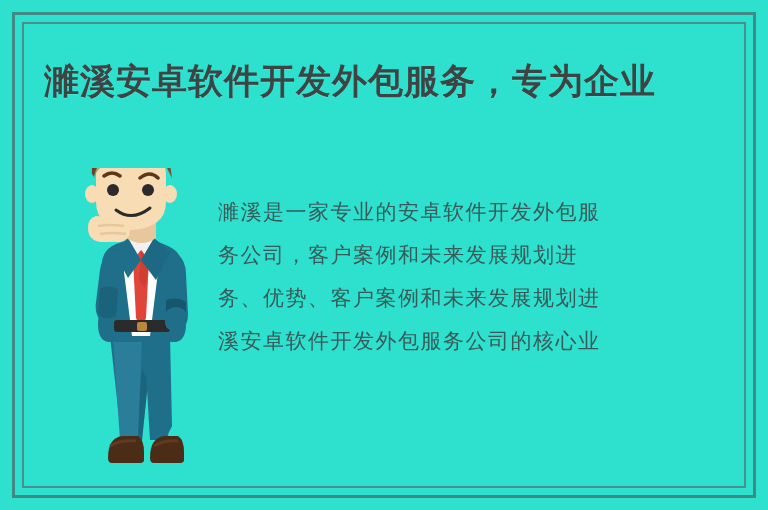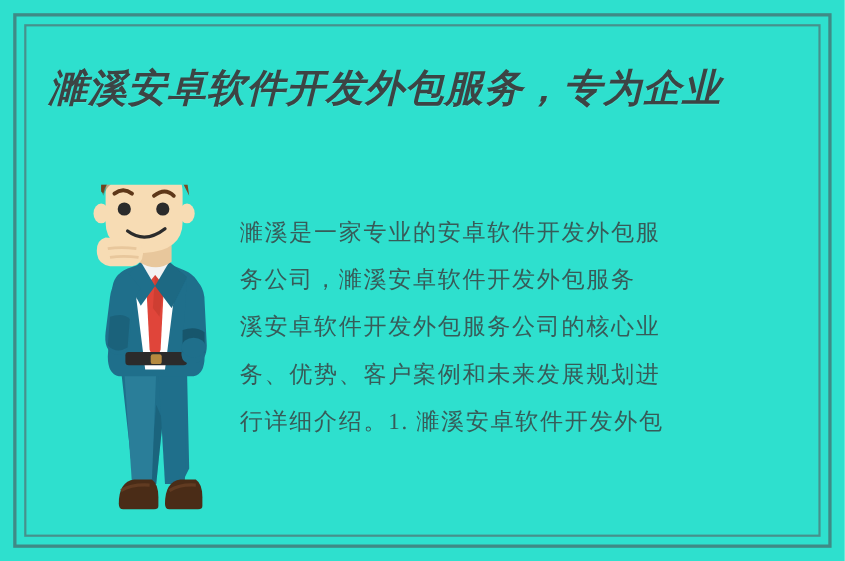--- a/index.html
+++ b/index.html
@@ -47,21 +47,20 @@
   
   .title-block {
     position: absolute;
     left: 44px;
     top: 56px;
     width: 690px;
   }
   .title-line {
     font-family: "DejaVu Serif", serif;
     font-weight: bold;
-    font-style: italic;
     font-size: 35px;
     line-height: 49px;
     letter-spacing: 1px;
     color: #3c4444;
     white-space: nowrap;
     text-shadow: 0 1px 0 rgba(255,255,255,0.12);
   }
 
   
   .content-row {
@@ -83,21 +82,21 @@
   .illustration svg { display: block; }
 
   
   .body-block {
     position: absolute;
     left: 178px;
     top: 22px;
     width: 546px;
   }
   .body-line {
-    font-family: Liberation Serif, serif;
+    font-family: Liberation Sans, sans-serif;
     font-size: 21px;
     line-height: 43px;
     letter-spacing: 1.5px;
     color: #38504f;
     opacity: 0.92;
     white-space: nowrap;
   }
 </style>
 </head>
 <body>
@@ -171,21 +170,20 @@
 
         <path d="M38 48 Q30 50 30 60 Q30 72 42 74 L62 74 Q72 72 72 62 Q72 52 62 50 Z" fill="#f7dcb4"></path>
         <path d="M40 58 Q52 56 66 58" stroke="#e8c79c" stroke-width="2.5" fill="none"></path>
         <path d="M42 66 Q54 64 68 66" stroke="#e8c79c" stroke-width="2.5" fill="none"></path>
 
       </svg>
     </div>
 
     <div class="body-block">
       <div class="body-line">濉溪是一家专业的安卓软件开发外包服</div>
-      <div class="body-line">务公司，濉溪安卓软件开发外包服务</div>
+      <div class="body-line">务公司，客户案例和未来发展规划进</div>
+      <div class="body-line">务、优势、客户案例和未来发展规划进</div>
       <div class="body-line">溪安卓软件开发外包服务公司的核心业</div>
-      <div class="body-line">务、优势、客户案例和未来发展规划进</div>
-      <div class="body-line">行详细介绍。1. 濉溪安卓软件开发外包</div>
     </div>
 
   </div>
 
 </div>
 
 </body></html>

